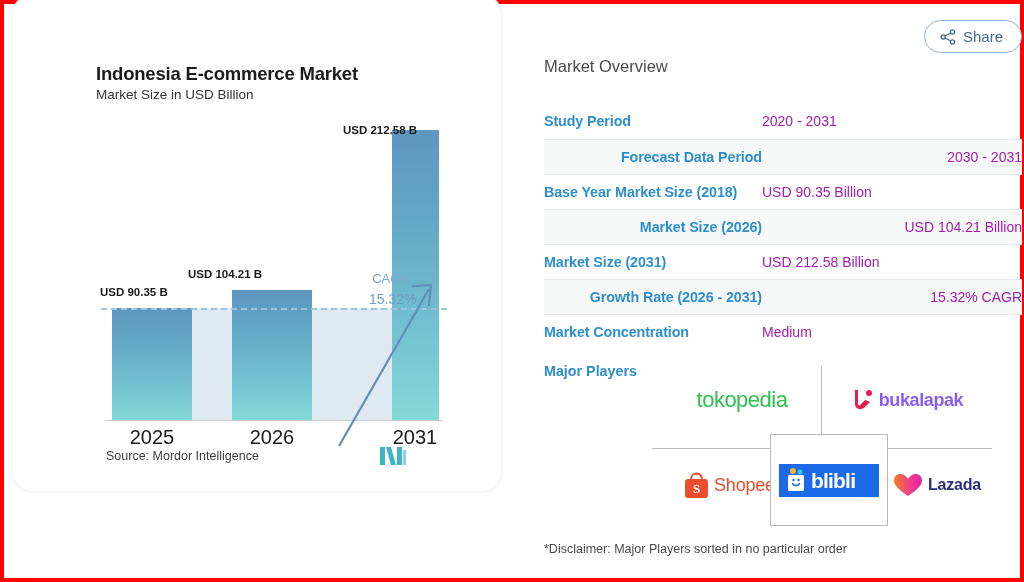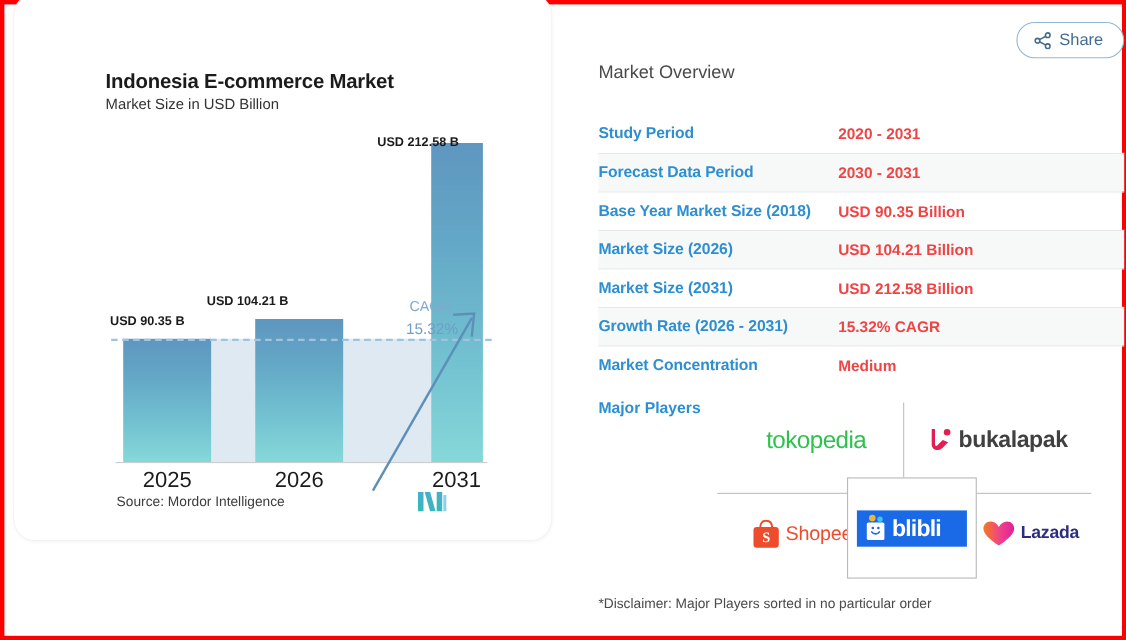--- a/index.html
+++ b/index.html
@@ -124,27 +124,27 @@
     font-size: 16.5px; color: #4a4a4a; font-weight: 400;
   }
 
   .ov-table {
     position: absolute; left: 10px; top: 100px;
     width: 478px;
     border-collapse: collapse;
   }
   .ov-table tr { height: 35px; }
   .ov-table tr + tr td { border-top: 1px solid #E7E9EB; }
-  .ov-table tr.alt td { background: #F7F8F8; }
+  .ov-table tr.alt td { background: #F7F8F8; text-align: right; }
   .ov-table td { padding: 0 0 0 0; vertical-align: middle; }
   .ov-key {
     width: 218px; font-size: 14.3px; color: #2D8FD0; font-weight: 600;
     letter-spacing: -0.1px;
   }
-  .ov-val { font-size: 14px; color: #ef4444; font-weight: 700; }
+  .ov-val { font-size: 14px; color: #a21caf; font-weight: 400; }
 
   .players-title {
     position: absolute; left: 10px; top: 359px;
     font-size: 14.3px; color: #2D8FD0; font-weight: 600;
   }
 
   .logo-grid {
     position: absolute; left: 118px; top: 362px;
     width: 340px; height: 165px;
   }
@@ -162,21 +162,21 @@
   }
   .cell-tokopedia { left: 20px;  top: 10px;  width: 140px; height: 48px; }
   .cell-bukalapak { left: 180px; top: 10px;  width: 150px; height: 48px; }
   .cell-shopee    { left: 10px;  top: 95px;  width: 135px; height: 48px; }
   .cell-lazada    { left: 225px; top: 95px;  width: 120px; height: 48px; text-align: right; }
 
   .tokopedia-txt {
     font-size: 22px; font-weight: 400; color: #2EC14E; letter-spacing: -0.5px;
   }
   .bukalapak-txt {
-    font-size: 21px; font-weight: 700; color: #404040; letter-spacing: -0.4px;
+    font-size: 18px; font-weight: 700; color: #8b5cf6; letter-spacing: -0.4px;
   }
   .buka-mark { width: 22px; height: 24px; margin-right: 6px; }
   .shopee-txt { font-size: 18px; font-weight: 400; color: #EE4D2D; letter-spacing: -0.2px; }
   .shopee-mark { width: 25px; height: 27px; margin-right: 5px; }
   .lazada-txt { font-size: 16px; font-weight: 700; color: #2B2D7F; letter-spacing: -0.2px; }
   .lazada-mark { width: 30px; height: 24px; margin-right: 5px; }
 
   .blibli-box {
     position: absolute; left: 118px; top: 68px;
     width: 118px; height: 92px;

